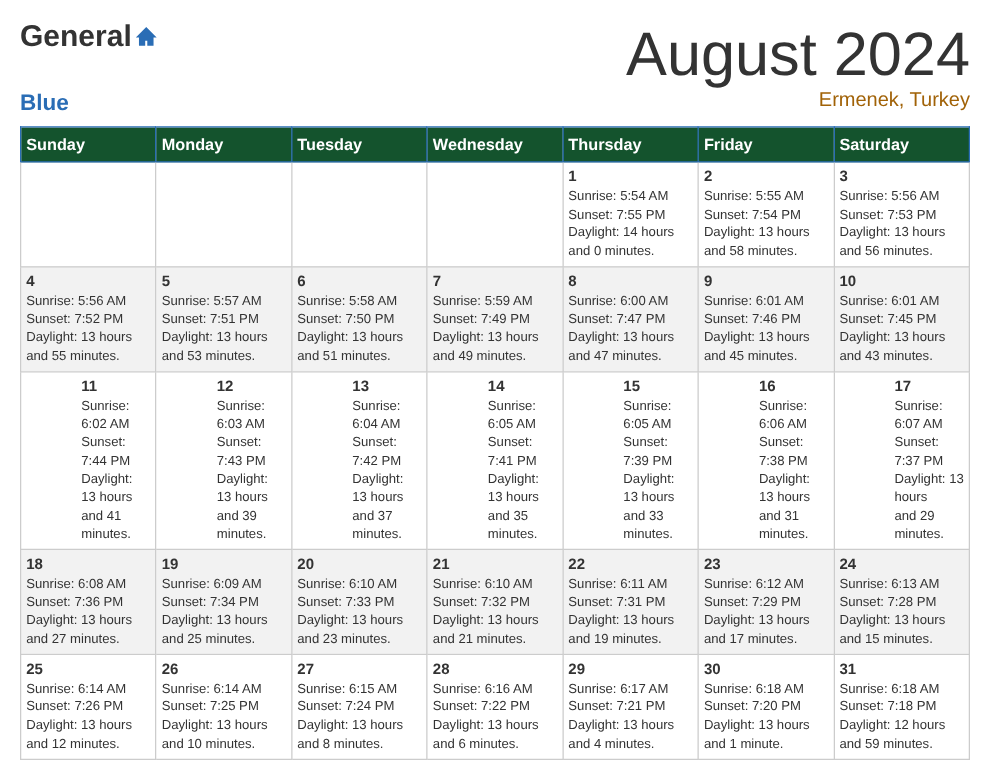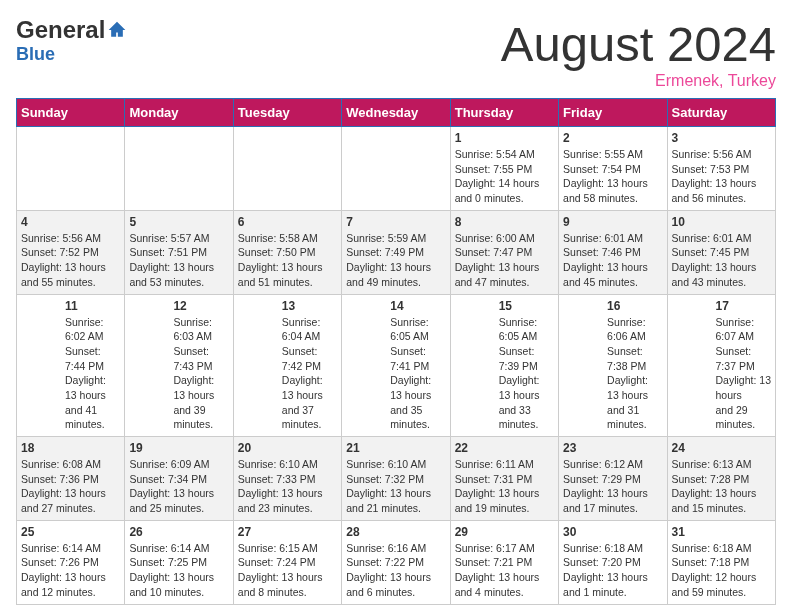--- a/index.html
+++ b/index.html
@@ -27,37 +27,38 @@
     }
     .logo-general {
       font-size: 24px;
       font-weight: bold;
       color: #333;
     }
     .logo-blue {
       font-size: 18px;
       font-weight: bold;
       color: #2a6db5;
+      margin-top: 28px;
     }
     .logo-icon {
       width: 20px;
       height: 20px;
       margin-left: 2px;
     }
     .title-section {
       text-align: right;
     }
     .month-year {
       font-size: 49px;
       color: #333;
       font-weight: normal;
     }
     .location {
       font-size: 16px;
-      color: #ec4899;
+      color: #a16207;
     }
     .calendar {
       width: 100%;
       border-collapse: collapse;
     }
     .calendar th {
       background-color: #2a6db5;
       color: #fff;
       padding: 6px 4px;
       font-size: 13px;
@@ -75,21 +76,21 @@
       background: #fff;
     }
     .calendar tr:nth-child(even) td {
       background: #f2f2f2;
     }
     .calendar tr:nth-child(odd) td {
       background: #fff;
     }
     
     .calendar thead tr th {
-      background: #be185d;
+      background: #14532d;
     }
     .day-num {
       font-weight: bold;
       font-size: 12px;
       display: block;
       margin-bottom: 2px;
     }
     .day-info {
       font-size: 10.5px;
       line-height: 1.4;

